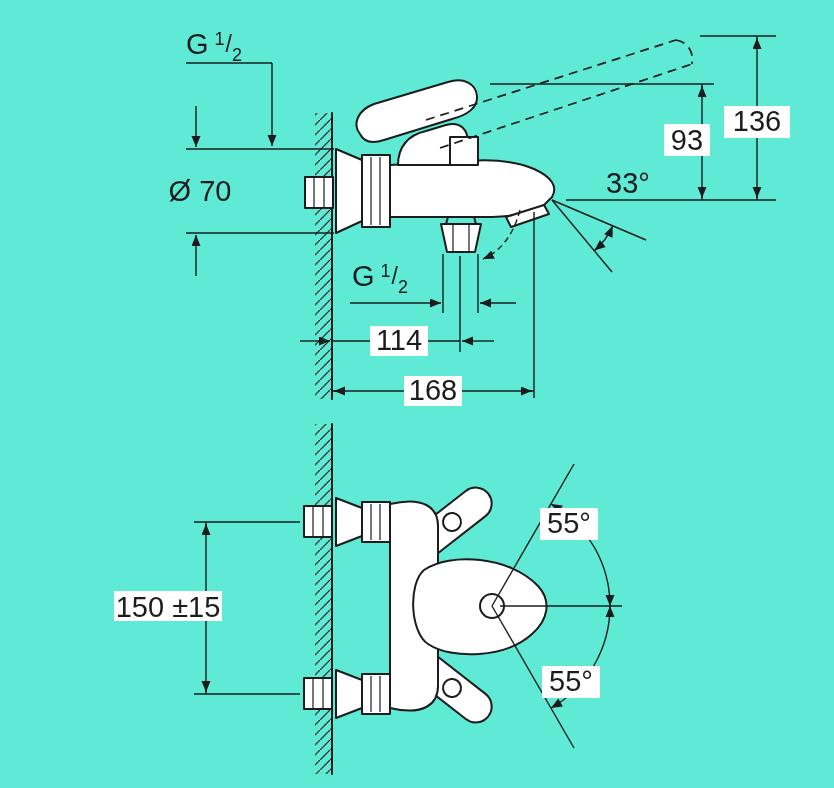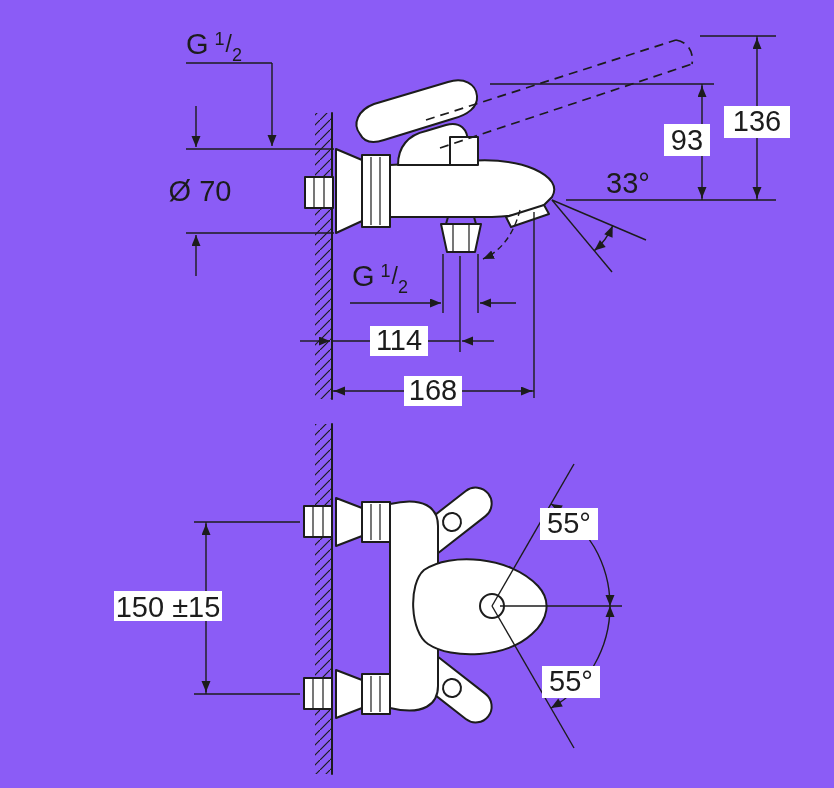--- a/index.html
+++ b/index.html
@@ -1,16 +1,16 @@
 <!DOCTYPE html>
 <html><head>
 <meta charset="utf-8">
 <style>
   html,body{margin:0;padding:0;background:#ffffff;}
-  .stage{position:relative;width:834px;height:788px;background:#8b5cf6;overflow:hidden;
+  .stage{position:relative;width:834px;height:788px;background:#5eead4;overflow:hidden;
          font-family:"Liberation Sans", sans-serif;}
   svg{display:block;}
   .ol   {fill:#ffffff;stroke:#1c1c1c;stroke-width:2;stroke-linejoin:round;stroke-linecap:round;}
   .olnf {fill:none;stroke:#1c1c1c;stroke-width:2;stroke-linejoin:round;stroke-linecap:round;}
   .ridge{fill:none;stroke:#1c1c1c;stroke-width:1.2;}
   .thin {fill:none;stroke:#1c1c1c;stroke-width:1.4;stroke-linecap:butt;}
   .dash {fill:none;stroke:#1c1c1c;stroke-width:1.7;stroke-dasharray:9 6;stroke-linecap:butt;}
   .dash2{fill:none;stroke:#1c1c1c;stroke-width:1.4;stroke-dasharray:6 4;}
   .lbl  {font-family:"Liberation Sans", sans-serif;font-size:29px;fill:#1c1c1c;}
   .lblbg{fill:#ffffff;stroke:none;}

